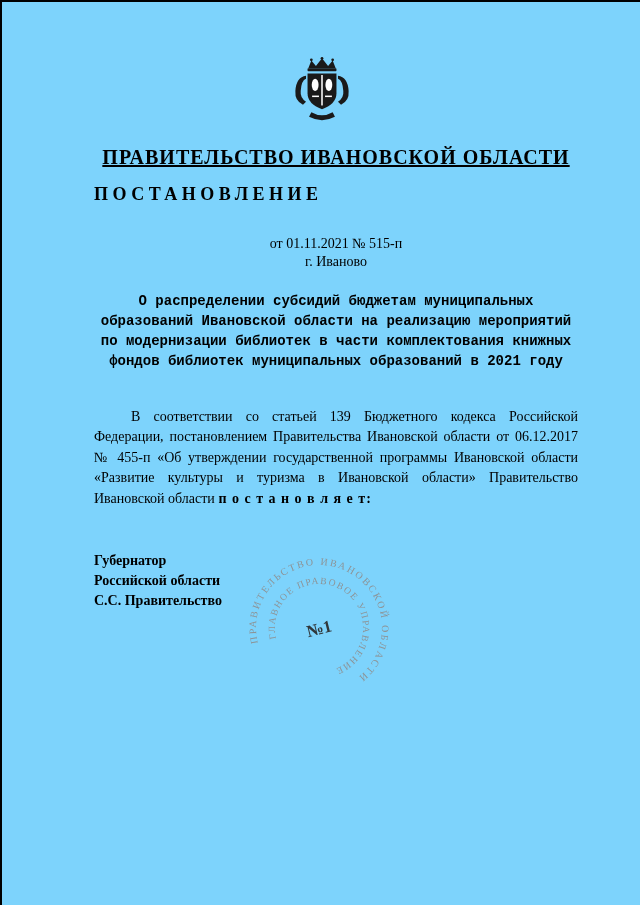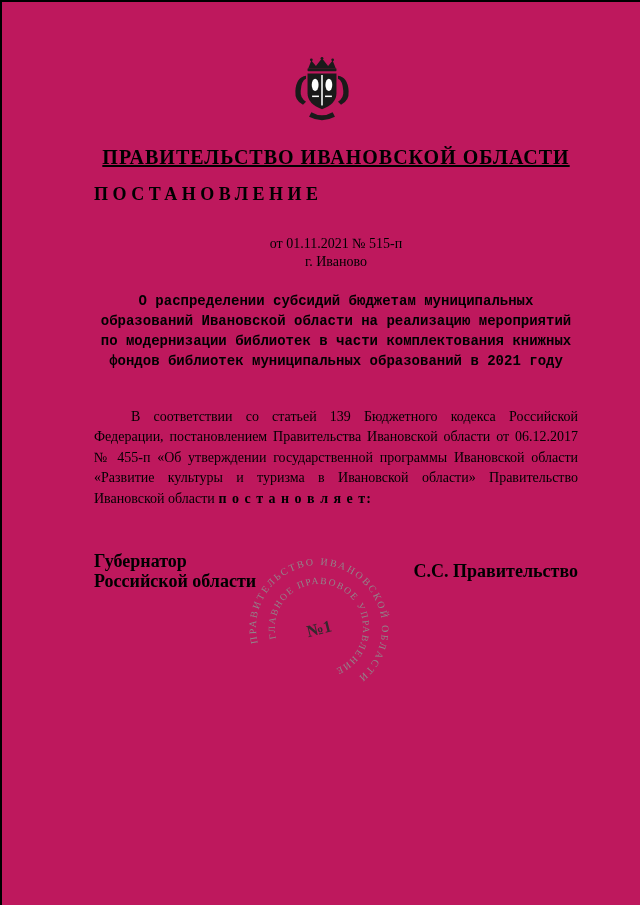--- a/index.html
+++ b/index.html
@@ -5,21 +5,21 @@
   html, body {
     margin: 0;
     padding: 0;
     background: #ffffff;
   }
   .page {
     position: relative;
     width: 640px;
     height: 905px;
     box-sizing: border-box;
-    background: #be185d;
+    background: #7dd3fc;
     color: #000000;
     font-family: "Liberation Serif", serif;
     border-top: 2px solid #000000;
     border-left: 2px solid #000000;
     padding: 0 62px 0 92px;
     overflow: hidden;
   }
   .emblem {
     display: block;
     margin: 54px auto 0;
@@ -69,26 +69,27 @@
     text-indent: 37px;
   }
   .decree {
     font-weight: bold;
     letter-spacing: 1px;
   }
   .signature {
     margin-top: 42px;
     display: flex;
     justify-content: space-between;
-    align-items: center;
+    align-items: flex-start;
     font-weight: bold;
-    font-size: 18px;
+    font-size: 14px;
     line-height: 20px;
     position: relative;
     z-index: 2;
+    flex-direction: column;
   }
   .stamp {
     position: absolute;
     z-index: 1;
     left: 233px;
     top: 542px;
     width: 168px;
     height: 168px;
     transform: rotate(-14deg);
     opacity: 0.92;

